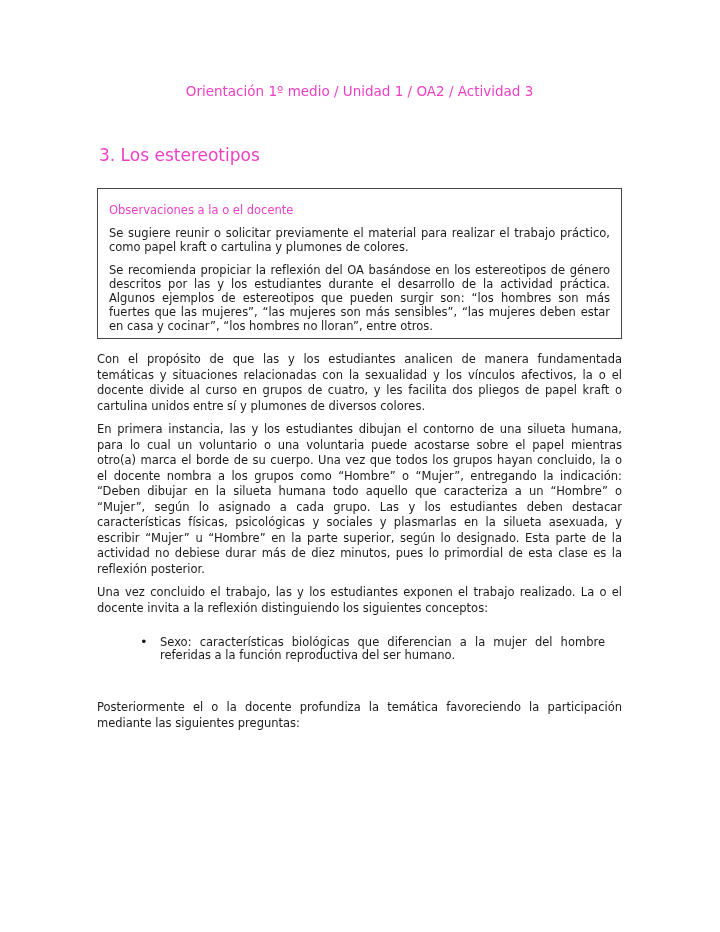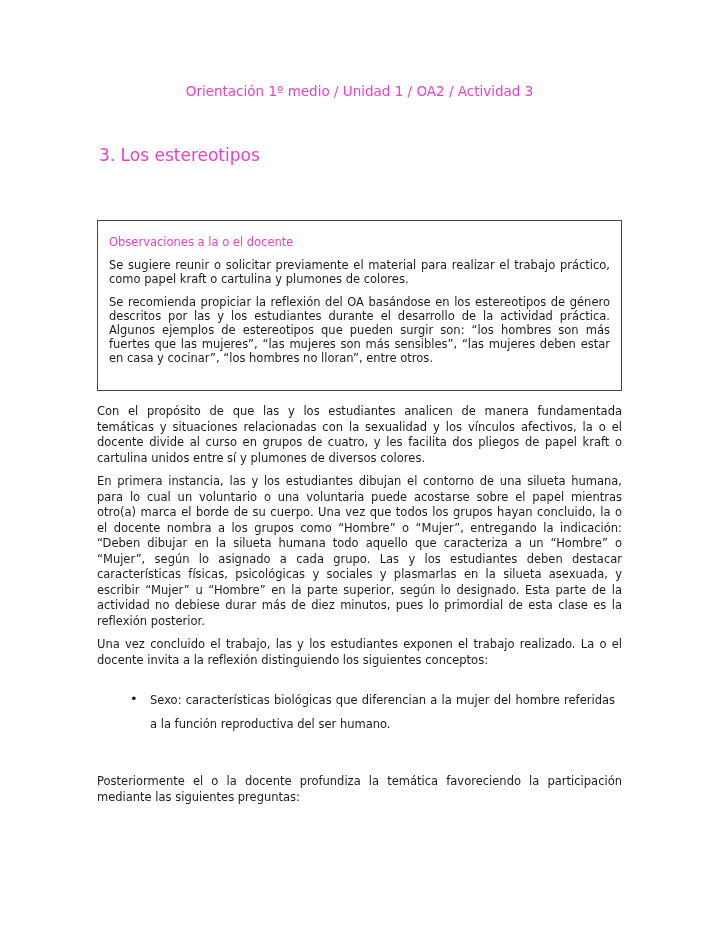--- a/index.html
+++ b/index.html
@@ -31,22 +31,22 @@
   .section-heading {
     color: #ee3fc4;
     font-size: 17px;
     font-weight: normal;
     line-height: 17px;
     margin: 48px 0 0 2px;
   }
   .obs-box {
     box-sizing: border-box;
     border: 1px solid #454545;
-    margin-top: 56px;
-    padding: 13px 11px 20px 11px;
+    margin-top: 24px;
+    padding: 13px 11px 0 11px;
   }
   .obs-title {
     color: #ee3fc4;
     font-size: 11.5px;
     line-height: 16px;
     margin: 0 0 8px 0;
   }
   .obs-p {
     font-size: 11.5px;
     line-height: 14px;
@@ -63,23 +63,23 @@
   .body-p.first-after-box { margin-top: 13px; }
   .bullets {
     list-style: none;
     margin: 20px 0 0 0;
     padding: 0;
   }
   .bullets li {
     position: relative;
     padding-left: 46px;
     font-size: 11.5px;
-    line-height: 24px;
+    line-height: 13px;
     text-align: justify;
-    margin: 7px;
+    margin: 17px;
   }
   .bullets li + li { margin-top: 17px; }
   .bullets li::before {
     content: "\2022";
     position: absolute;
     left: 26px;
     top: -1px;
     font-size: 13px;
     color: #1c1c1c;
   }

